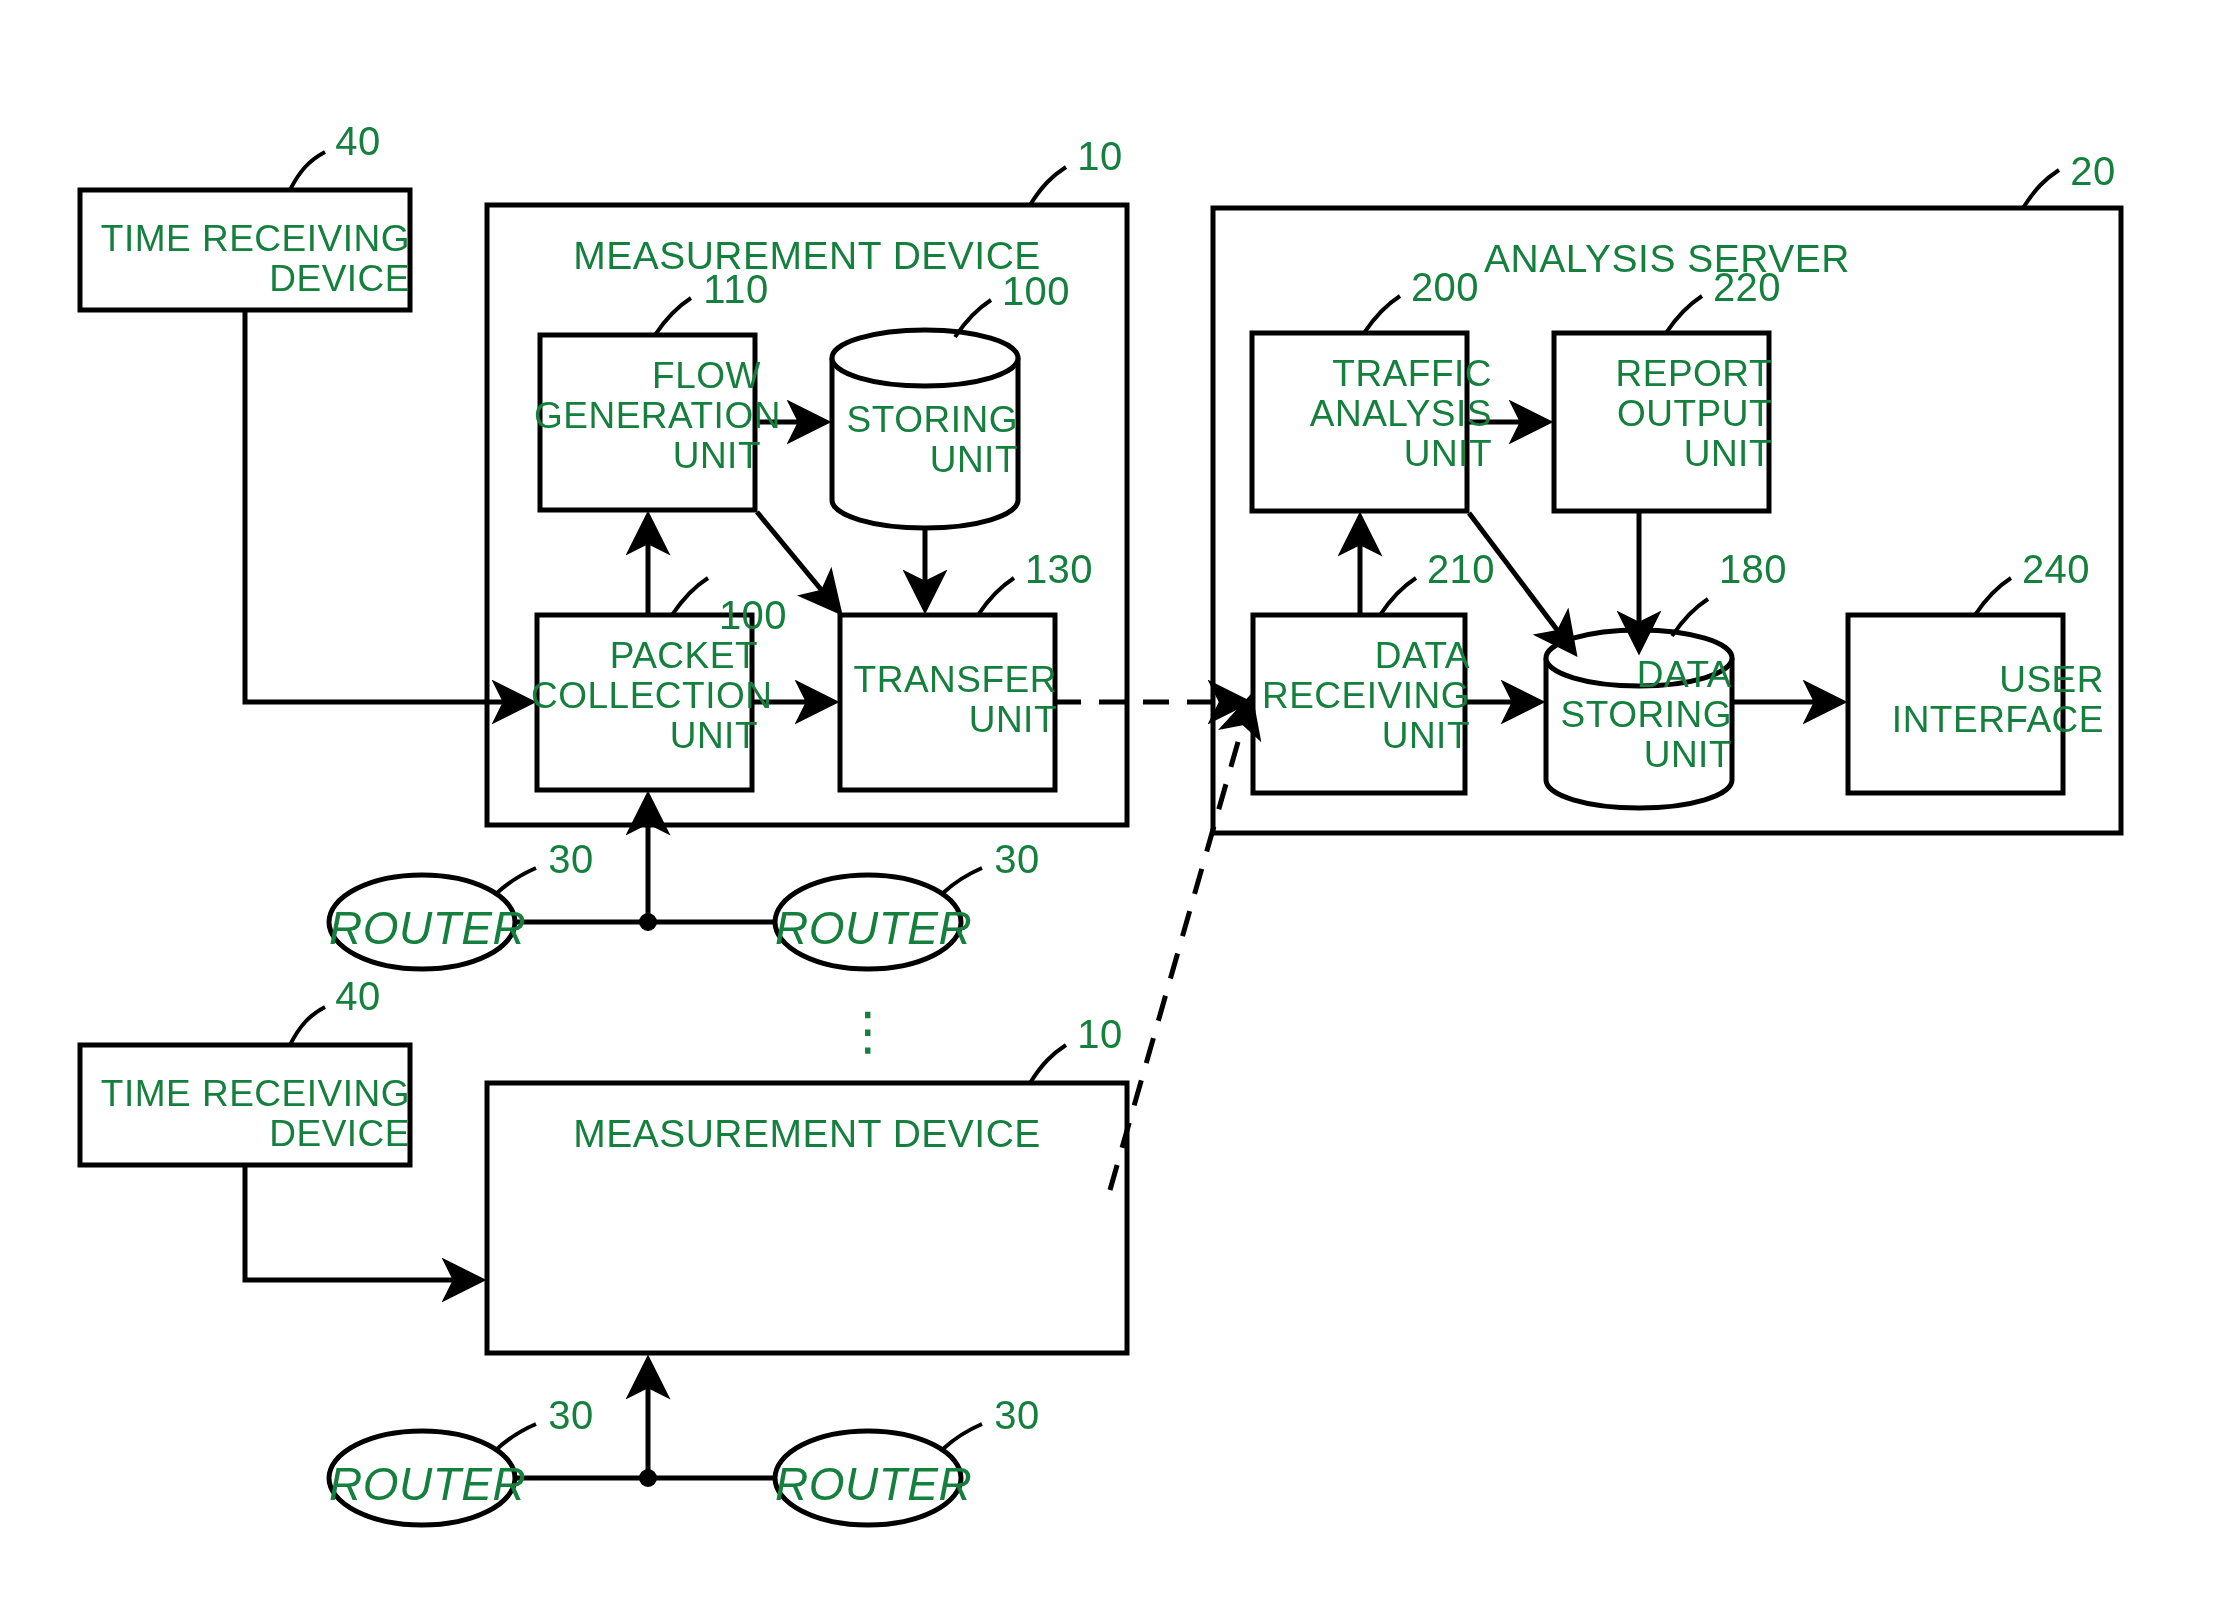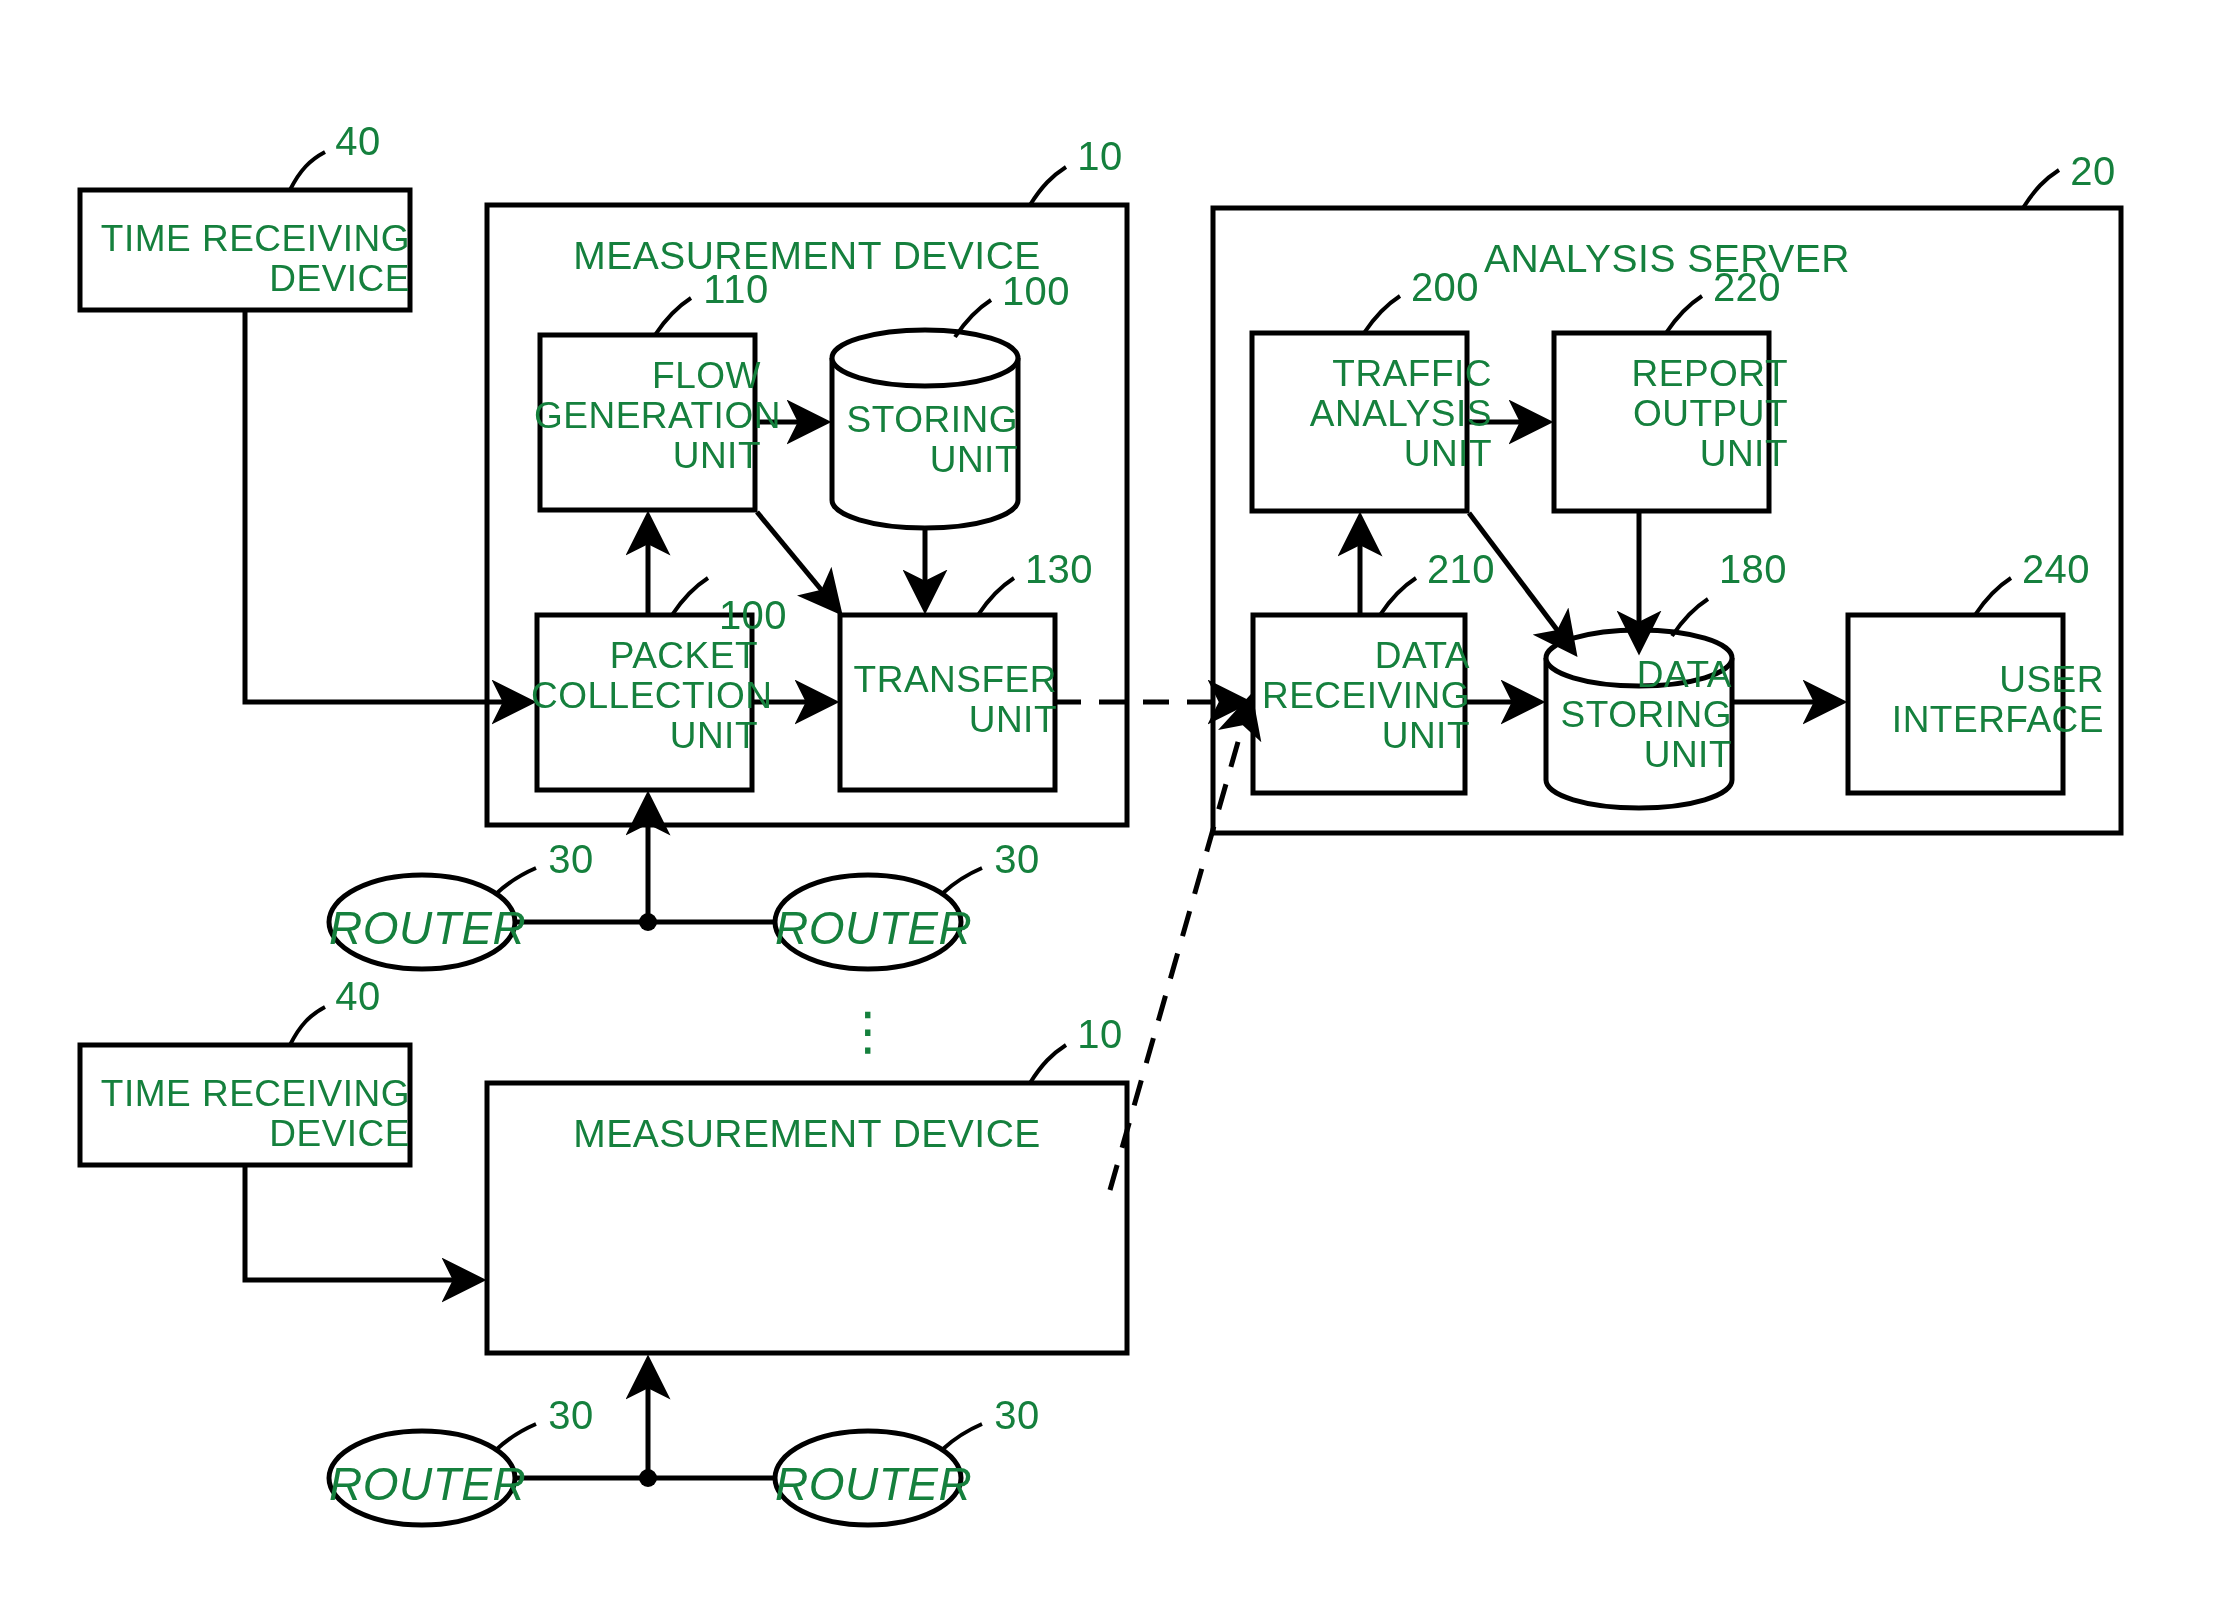--- a/index.html
+++ b/index.html
@@ -178,21 +178,21 @@
 
   <div class="lbl box-label" style="left:838px; top:660px; width:219px;">TRANSFER
 UNIT</div>
   <div class="lbl ref-num" style="left:1009px; top:548px; width:100px;">130</div>
 
   <div class="lbl box-label" style="left:1249px; top:354px; width:243px;">TRAFFIC
 ANALYSIS
 UNIT</div>
   <div class="lbl ref-num" style="left:1395px; top:266px; width:100px;">200</div>
 
-  <div class="lbl box-label" style="left:1551px; top:354px; width:221px;padding-left:16px;">REPORT
+  <div class="lbl box-label" style="left:1551px; top:354px; width:221px;">REPORT
 OUTPUT
 UNIT</div>
   <div class="lbl ref-num" style="left:1697px; top:266px; width:100px;">220</div>
 
   <div class="lbl box-label" style="left:1248px; top:636px; width:222px;">DATA
 RECEIVING
 UNIT</div>
   <div class="lbl ref-num" style="left:1411px; top:548px; width:100px;">210</div>
 
   <div class="lbl box-label" style="left:1546px; top:655px; width:186px;">DATA

